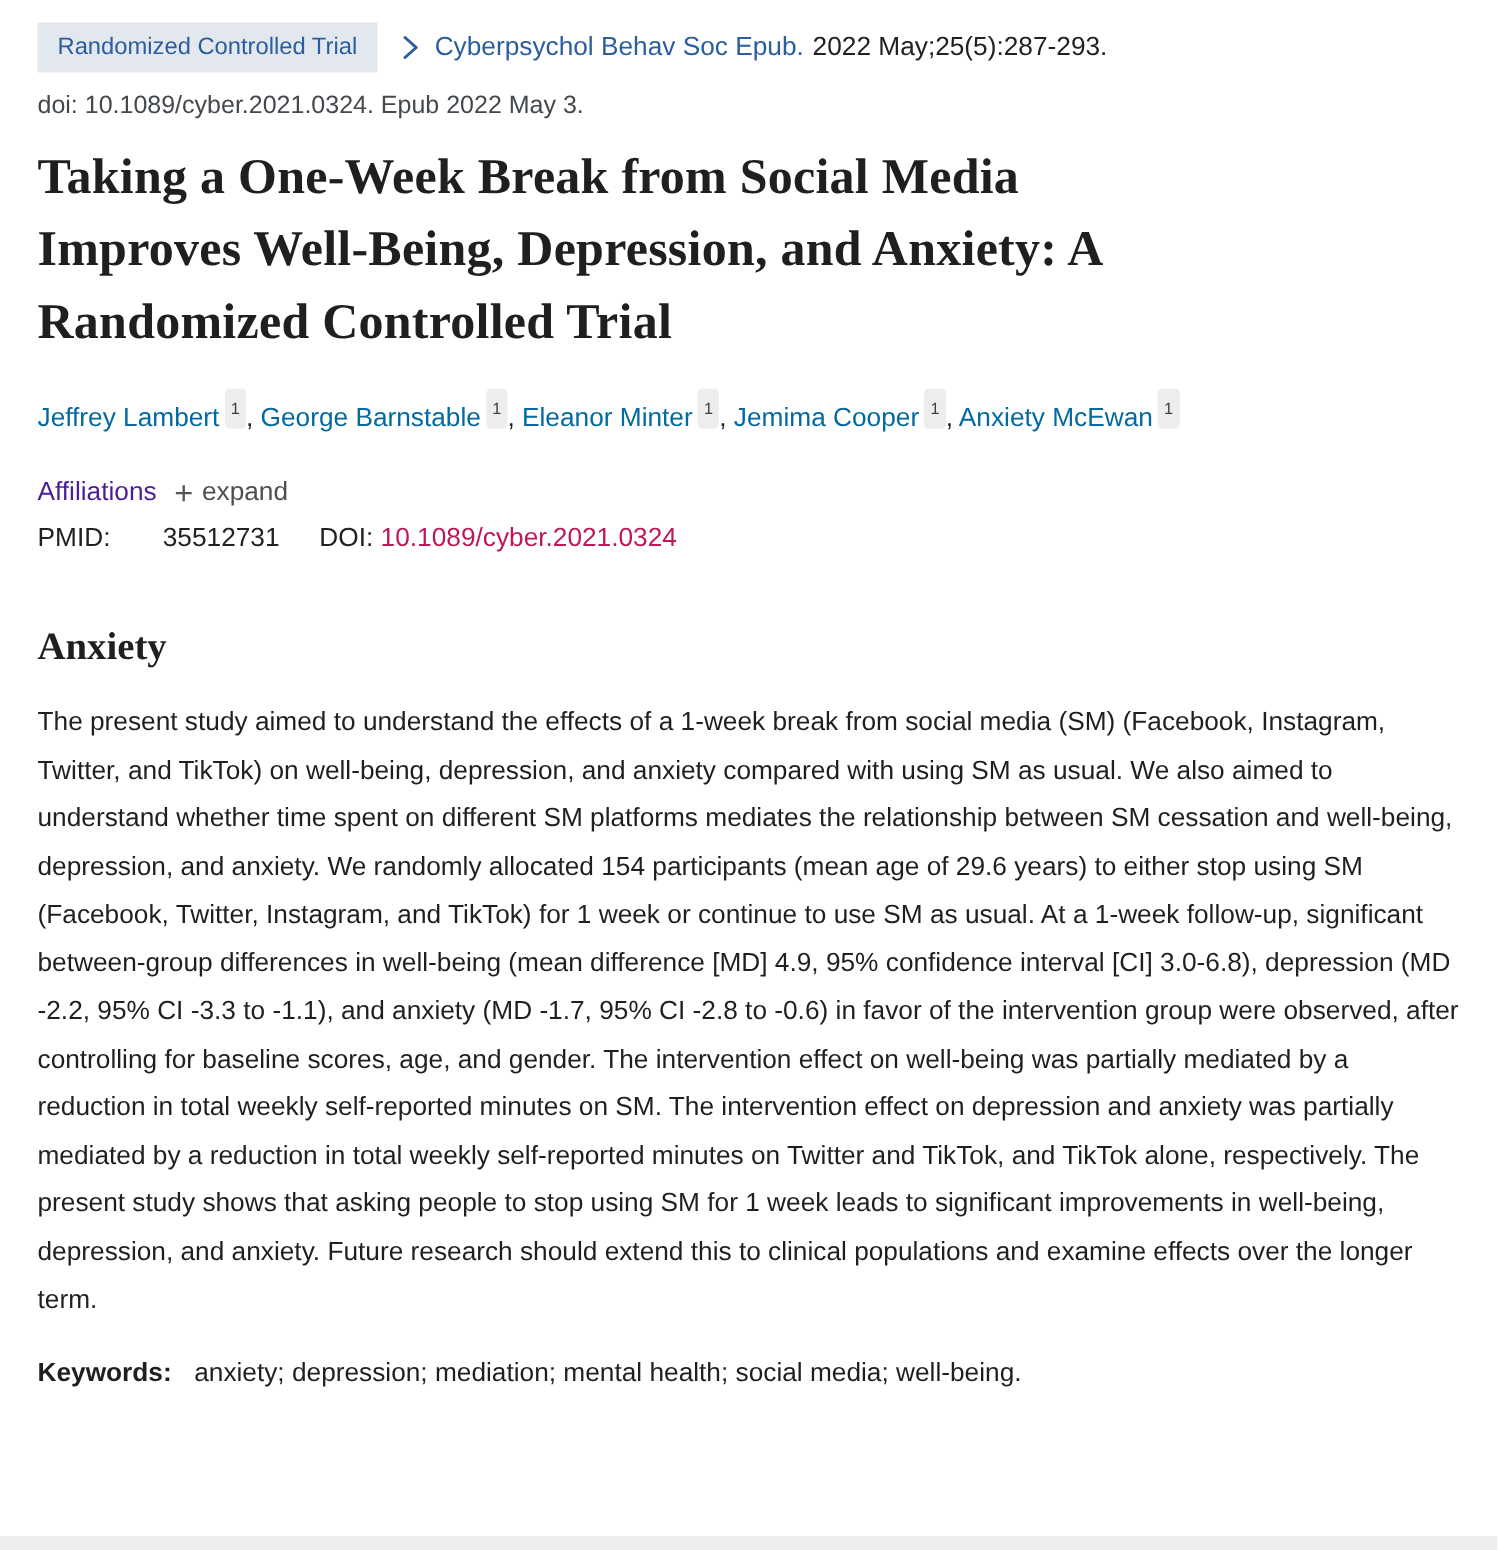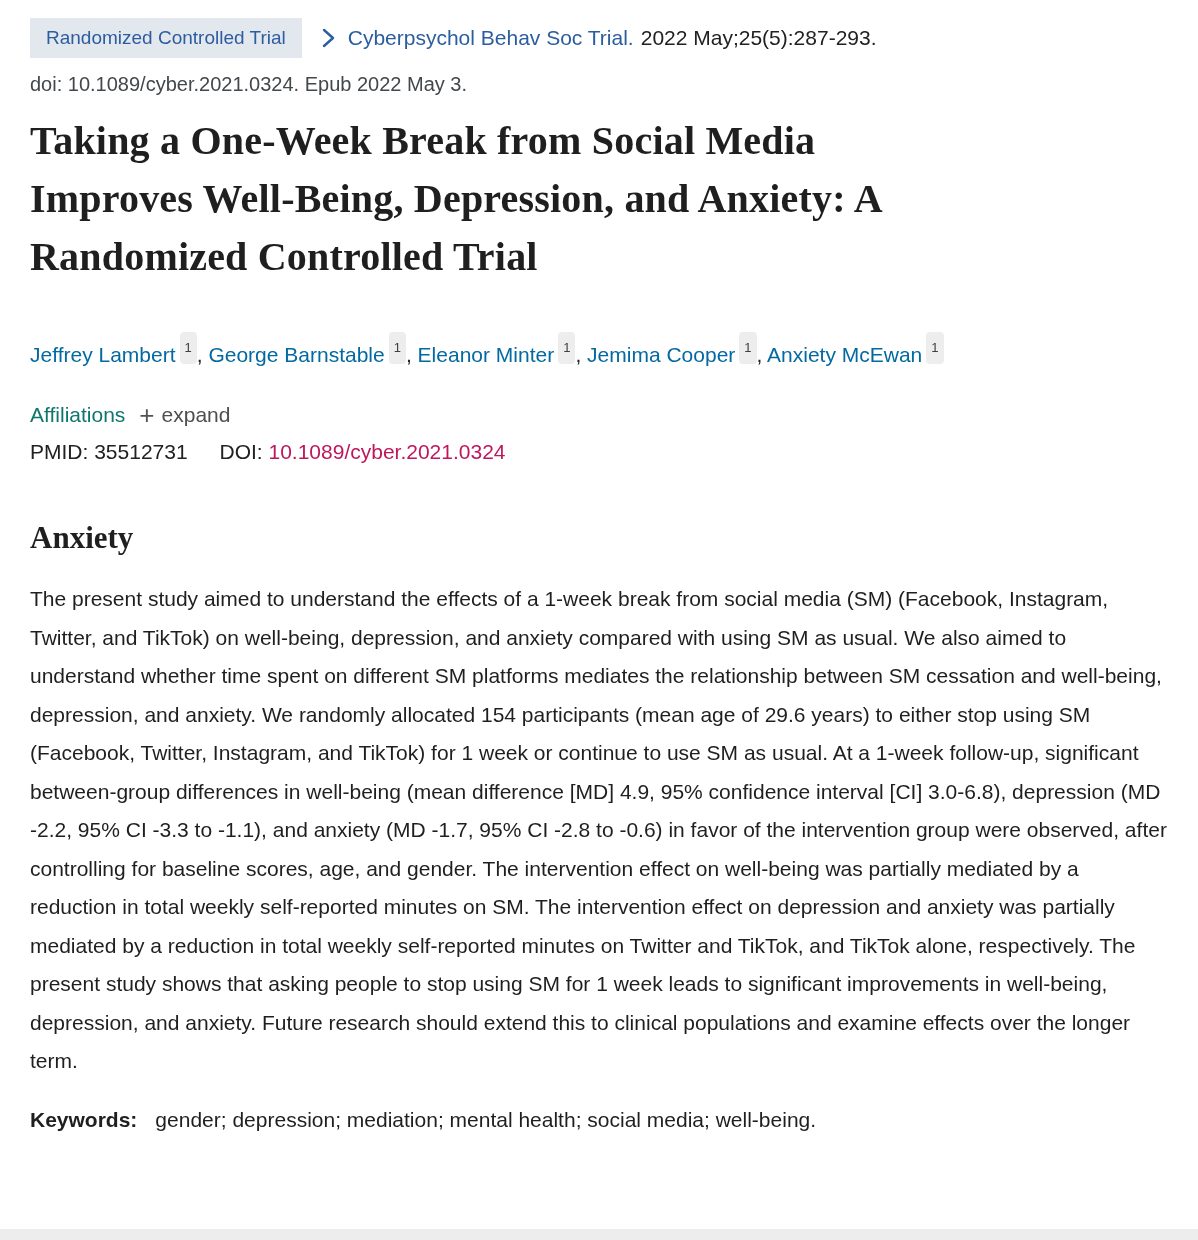--- a/index.html
+++ b/index.html
@@ -52,21 +52,21 @@
     margin-bottom: 16px;
   }
 
   
   .article-title {
     font-family: "Liberation Serif", "DejaVu Serif", serif;
     font-weight: 700;
     font-size: 40px;
     line-height: 58px;
     color: #1f1f1f;
-    margin-bottom: 54px;
+    margin-bottom: 34px;
     letter-spacing: 0.2px;
   }
 
   
   .authors-line {
     font-size: 21px;
     margin-bottom: 29px;
     line-height: 30px;
   }
   .author-link {
@@ -88,21 +88,21 @@
   }
   .author-sep { color: #212121; }
 
   
   .affil-row {
     font-size: 21px;
     margin-bottom: 13px;
     display: flex;
     align-items: center;
   }
-  .affil-label { color: #0f766e; text-align: center; }
+  .affil-label { color: #4c1d95; text-align: center; }
   .expand-btn {
     border: none;
     background: transparent;
     font-family: "Liberation Sans", sans-serif;
     font-size: 21px;
     color: #4c4f52;
     margin-left: 14px;
     display: inline-flex;
     align-items: center;
     cursor: pointer;
@@ -114,21 +114,21 @@
     margin-right: 7px;
     line-height: 20px;
   }
 
   
   .ids-row {
     font-size: 21px;
     margin-bottom: 56px;
   }
   .id-label { color: #212121; }
-  .pmid-value { color: #212121; margin-right: 26px; }
+  .pmid-value { color: #212121; margin-right: 26px; margin-left: 36px; }
   .doi-link {
     color: #be185d;
     text-decoration: none;
     cursor: pointer;
   }
 
   
   .abstract-heading {
     font-family: "Liberation Serif", "DejaVu Serif", serif;
     font-weight: 700;
@@ -165,21 +165,21 @@
 
 <div class="container">
 
   <div class="pub-row">
     <a class="pub-type-badge">Randomized Controlled Trial</a>
     <span class="chevron">
       <svg width="20" height="24" viewBox="0 0 20 24">
           <polyline points="6,4 15,12 6,20" fill="none" stroke="#2b5d9f" stroke-width="2.4" stroke-linecap="round" stroke-linejoin="round"></polyline>
         </svg>
     </span>
-    <a class="journal-link">Cyberpsychol Behav Soc Trial.</a>
+    <a class="journal-link">Cyberpsychol Behav Soc Epub.</a>
     <span class="citation-text">2022 May;25(5):287-293.</span>
   </div>
   <div class="doi-line">doi: 10.1089/cyber.2021.0324. Epub 2022 May 3.</div>
 
   <h1 class="article-title">
     <div>Taking a One-Week Break from Social Media</div>
     <div>Improves Well-Being, Depression, and Anxiety: A</div>
     <div>Randomized Controlled Trial</div>
   </h1>
 
@@ -203,18 +203,18 @@
     <span class="id-label">PMID:</span>
     <span class="pmid-value">35512731</span>
     <span class="id-label">DOI:</span>
     <a class="doi-link">10.1089/cyber.2021.0324</a>
   </div>
 
   <h2 class="abstract-heading">Anxiety</h2>
   <p class="abstract-text">The present study aimed to understand the effects of a 1-week break from social media (SM) (Facebook, Instagram, Twitter, and TikTok) on well-being, depression, and anxiety compared with using SM as usual. We also aimed to understand whether time spent on different SM platforms mediates the relationship between SM cessation and well-being, depression, and anxiety. We randomly allocated 154 participants (mean age of 29.6 years) to either stop using SM (Facebook, Twitter, Instagram, and TikTok) for 1 week or continue to use SM as usual. At a 1-week follow-up, significant between-group differences in well-being (mean difference [MD] 4.9, 95% confidence interval [CI] 3.0-6.8), depression (MD -2.2, 95% CI -3.3 to -1.1), and anxiety (MD -1.7, 95% CI -2.8 to -0.6) in favor of the intervention group were observed, after controlling for baseline scores, age, and gender. The intervention effect on well-being was partially mediated by a reduction in total weekly self-reported minutes on SM. The intervention effect on depression and anxiety was partially mediated by a reduction in total weekly self-reported minutes on Twitter and TikTok, and TikTok alone, respectively. The present study shows that asking people to stop using SM for 1 week leads to significant improvements in well-being, depression, and anxiety. Future research should extend this to clinical populations and examine effects over the longer term.</p>
 
   <p class="keywords-line">
-    <span class="keywords-label">Keywords:</span><span>gender; depression; mediation; mental health; social media; well-being.</span>
+    <span class="keywords-label">Keywords:</span><span>anxiety; depression; mediation; mental health; social media; well-being.</span>
   </p>
 
 </div>
 
 <div class="bottom-strip"></div>
 
 </body></html>

